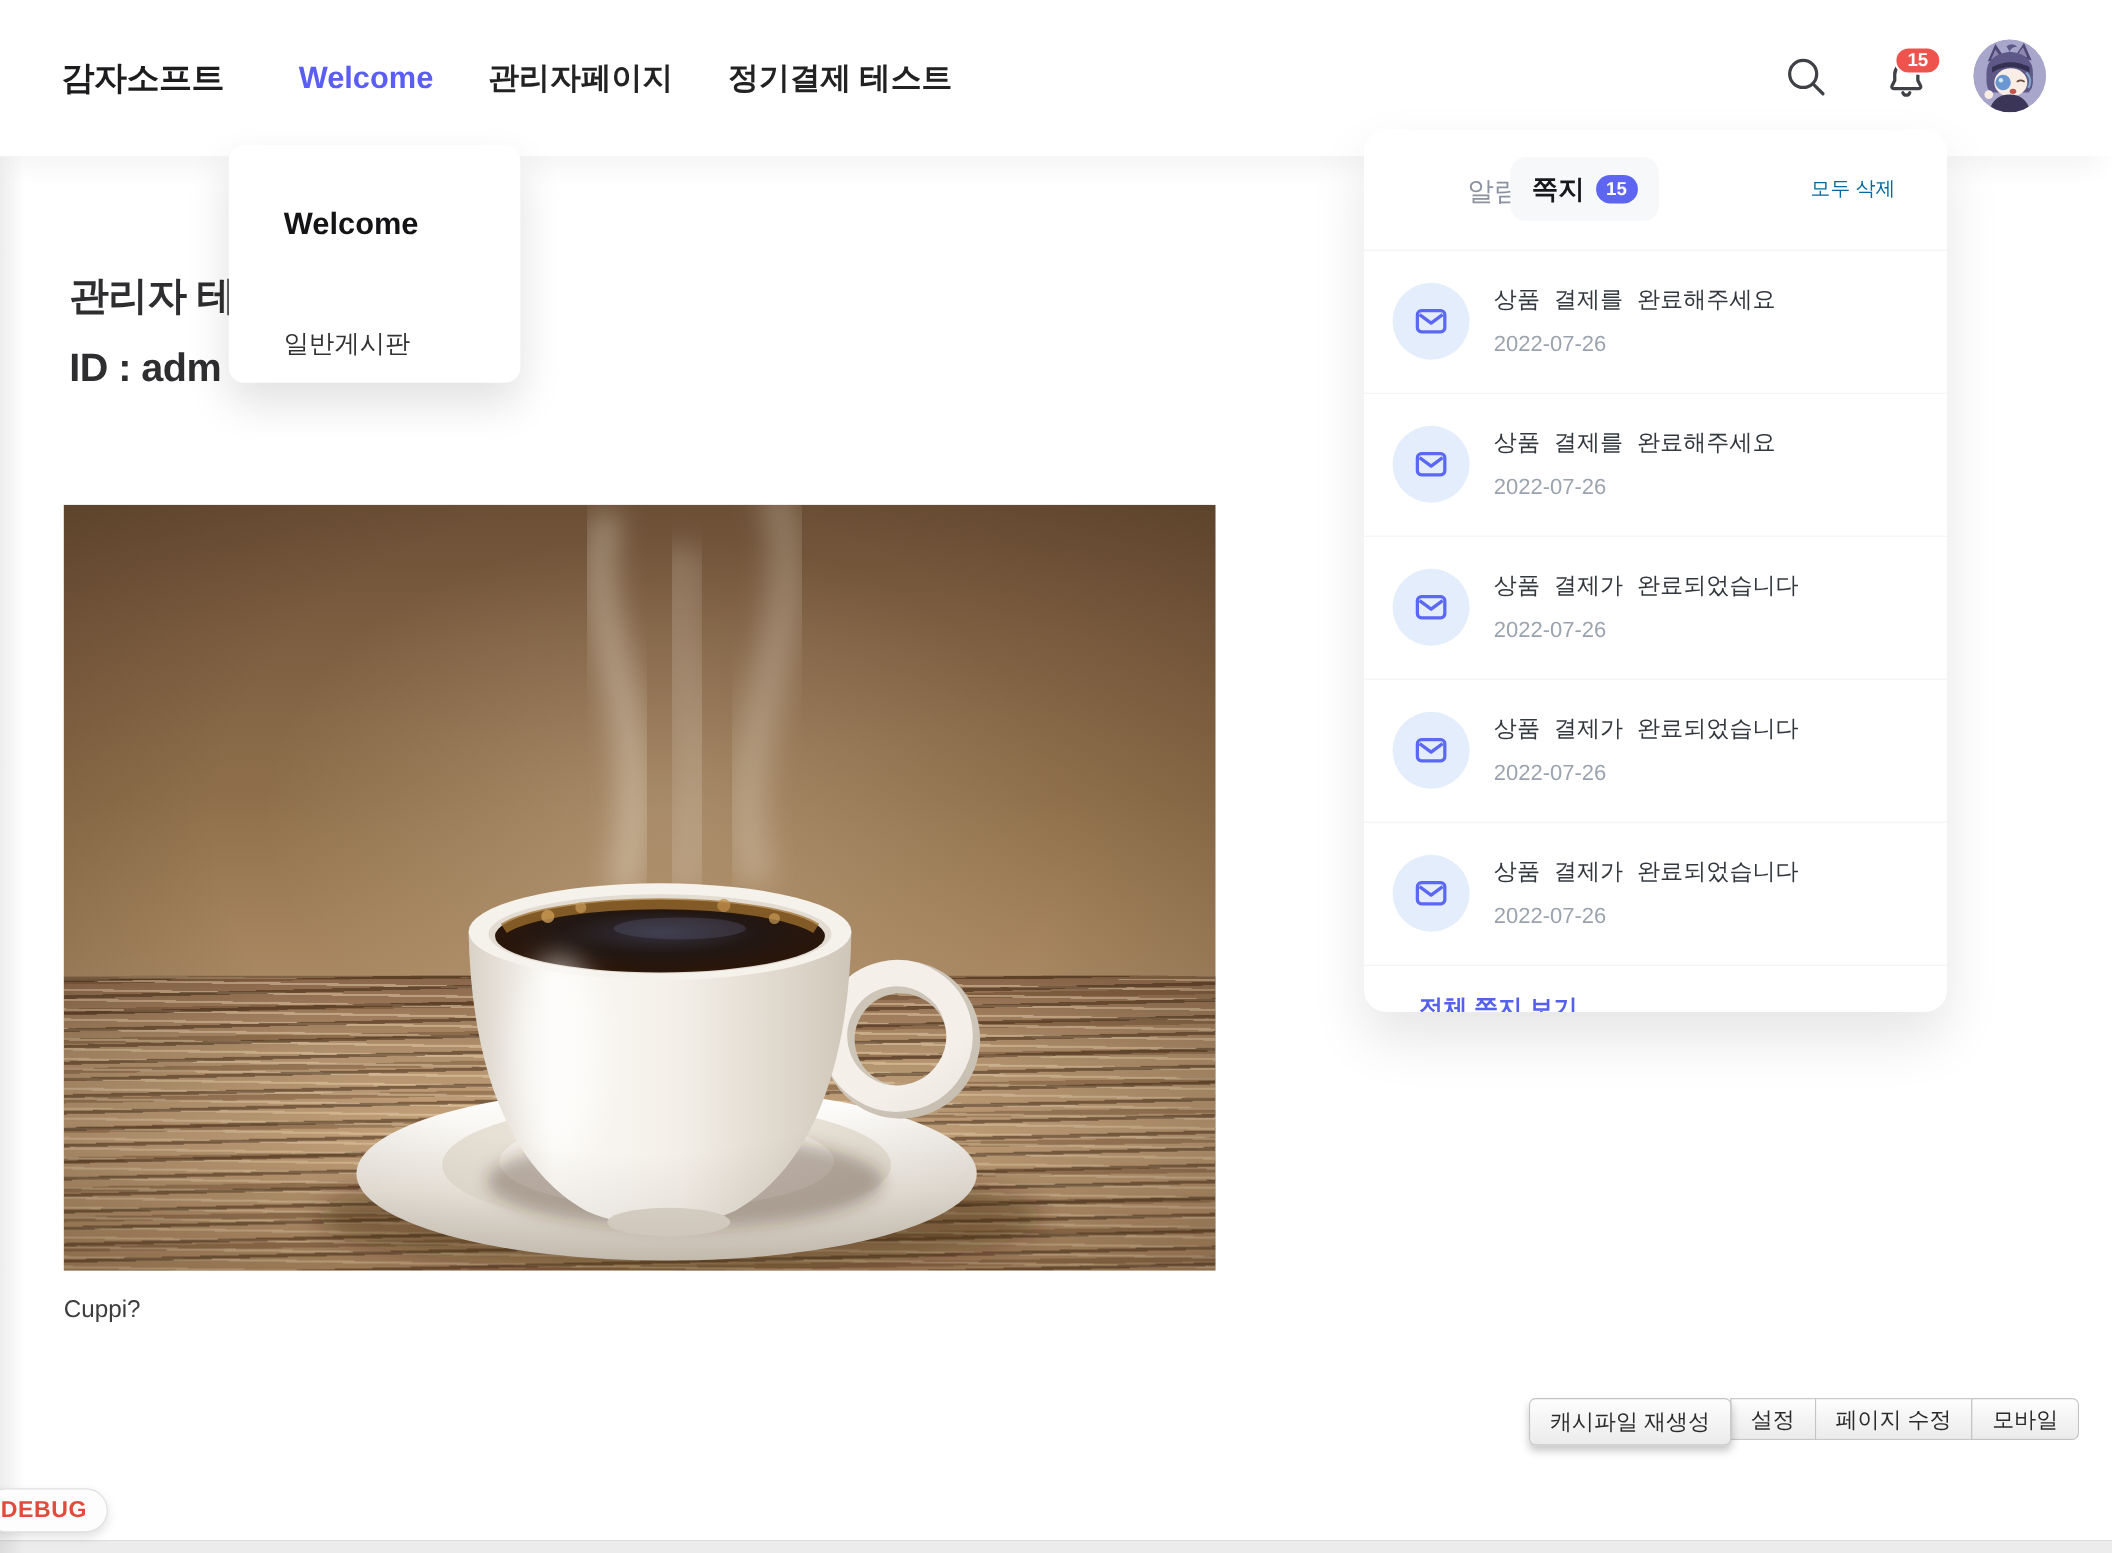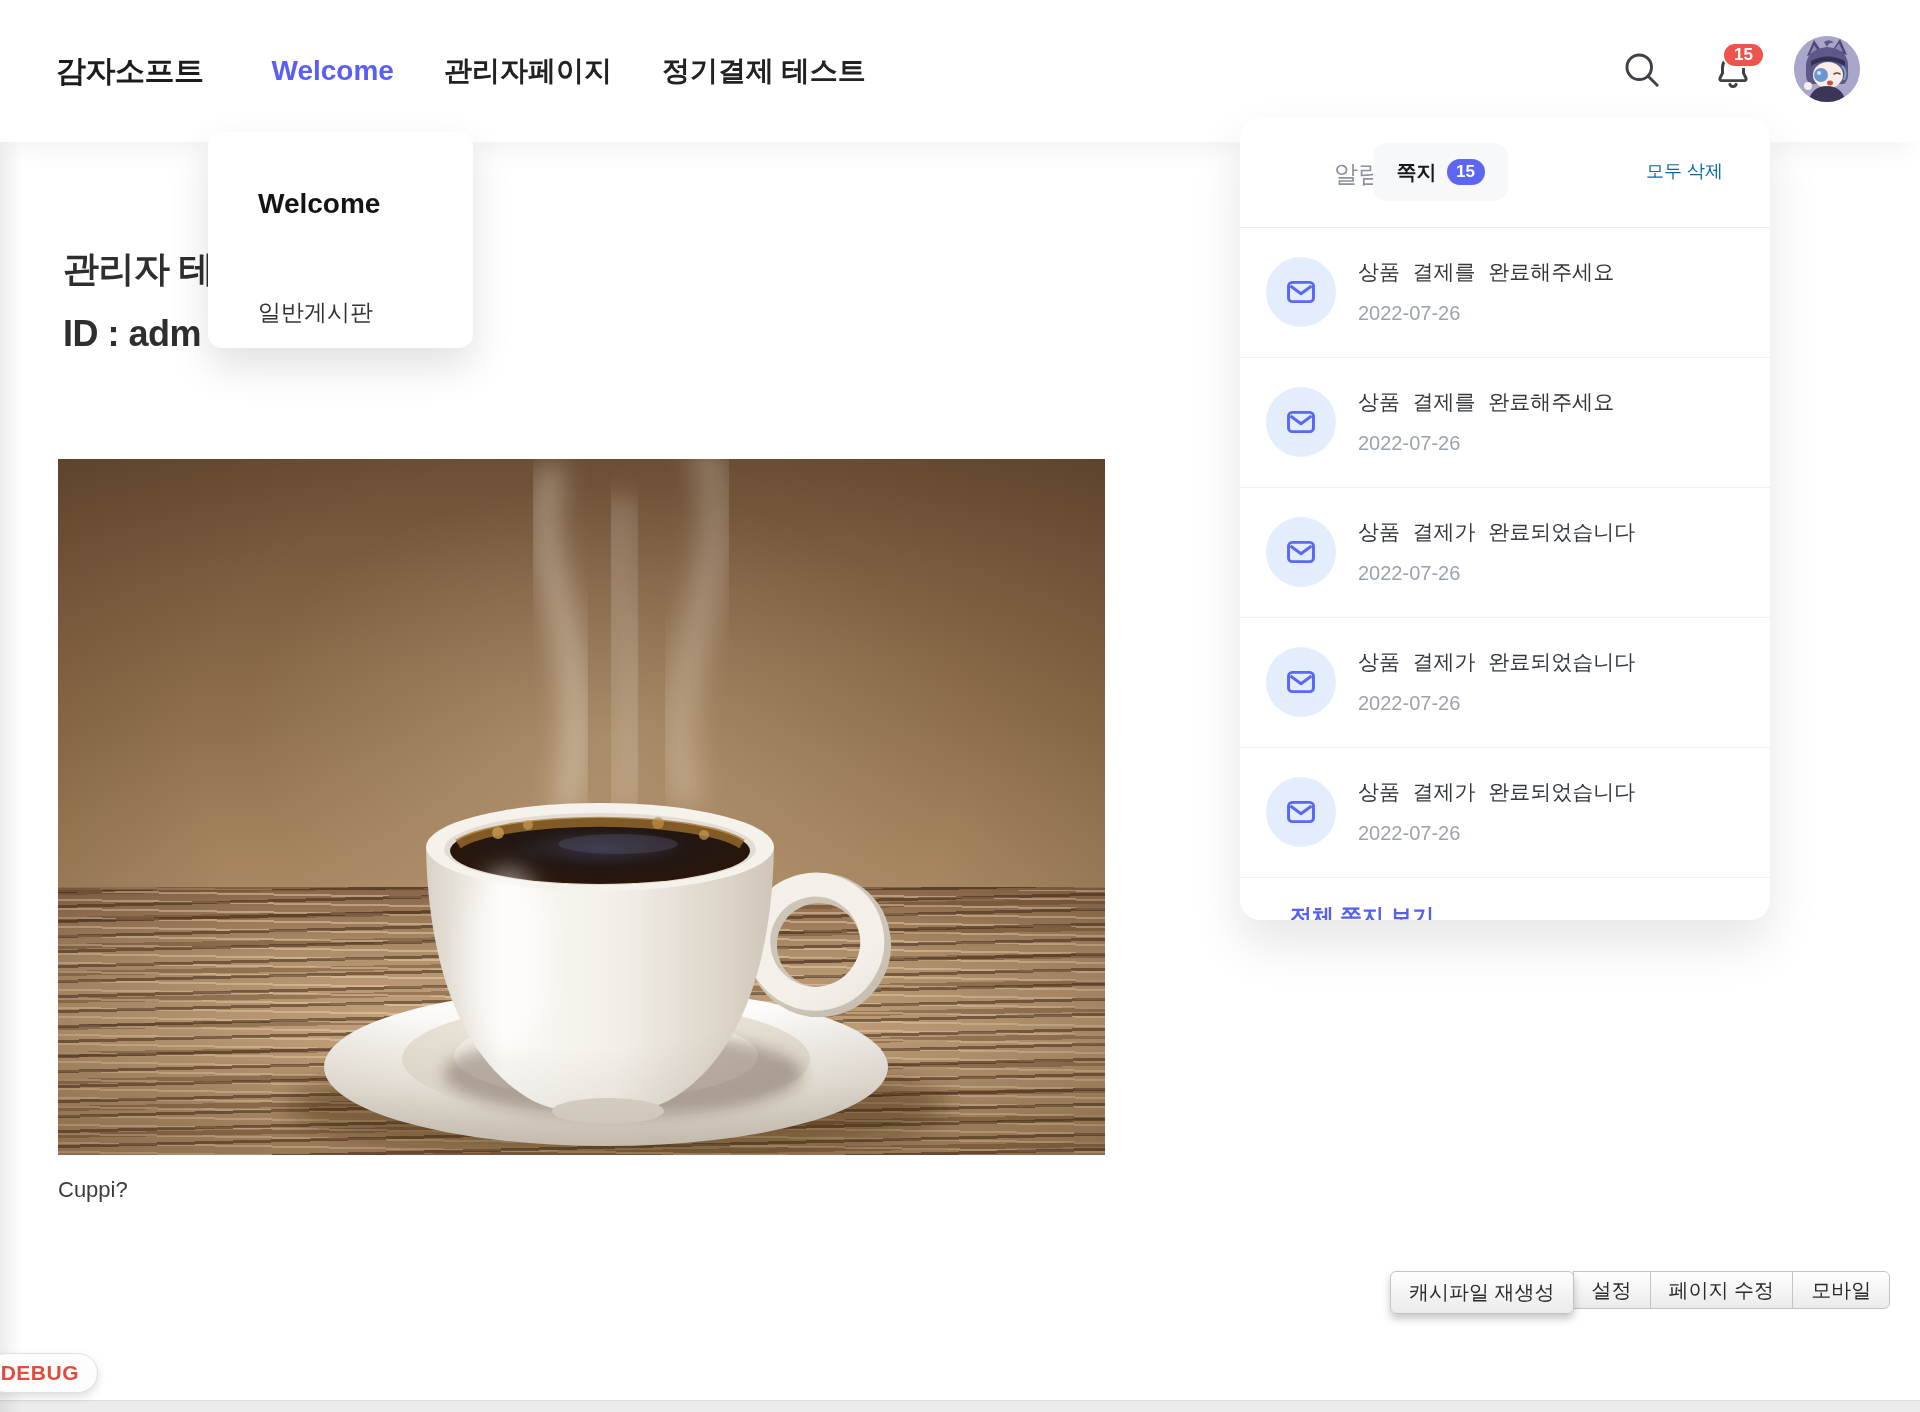--- a/index.html
+++ b/index.html
@@ -40,21 +40,21 @@
     border-radius:14px; box-shadow:0 18px 40px rgba(0,0,0,.12); z-index:7; }
   .dd-title { position:absolute; left:50px; top:56px; font-size:28px; font-weight:700; color:#141416; }
   .dd-item { position:absolute; left:50px; top:117px; font-size:23px; color:#333; cursor:pointer;margin-top:48px; }
 
   
   .notif-panel { position:absolute; left:1240px; top:118px; width:530px; height:802px; background:#fff;
     border-radius:20px; box-shadow:0 24px 50px rgba(0,0,0,.10); z-index:8; overflow:hidden; }
   .tab-alarm { position:absolute; left:50px; top:40px; font-size:24px; color:#8b92a0; cursor:pointer;margin-left:44px; }
   .tab-message { position:absolute; left:133px; top:25px; width:135px; height:58px; background:#f7f8fa;
     border-radius:14px; display:flex; align-items:center; justify-content:center; gap:10px; cursor:pointer; }
-  .tab-message .t-label { font-size:20px; font-weight:700; color:#17191d; }
+  .tab-message .t-label { font-size:24px; font-weight:700; color:#17191d; }
   .tab-badge { min-width:38px; height:26px; padding:0 9px; background:#5d65f1; border-radius:13px;
     color:#fff; font-size:17px; font-weight:700; display:flex; align-items:center; justify-content:center; }
   .delete-all { position:absolute; right:47px; top:41px; font-size:18px; color:#0369a1; cursor:pointer; }
   .panel-divider { position:absolute; left:0; top:109px; width:530px; height:1px; background:#ebedf0; }
   .notif-list { position:absolute; left:0; top:110px; width:530px; }
   .notif-row { position:relative; width:530px; height:130px; border-bottom:1px solid #eef0f3; cursor:pointer; background:#fff; }
   .mail-circle { position:absolute; left:26px; top:29px; width:70px; height:70px; border-radius:50%;
     background:#e4edfb; display:flex; align-items:center; justify-content:center; }
   .n-title { position:absolute; left:118px; top:30px; font-size:21px; color:#33383f;font-family:Liberation Mono, monospace; }
   .n-date  { position:absolute; left:118px; top:74px; font-size:20px; color:#9aa3ae; }

